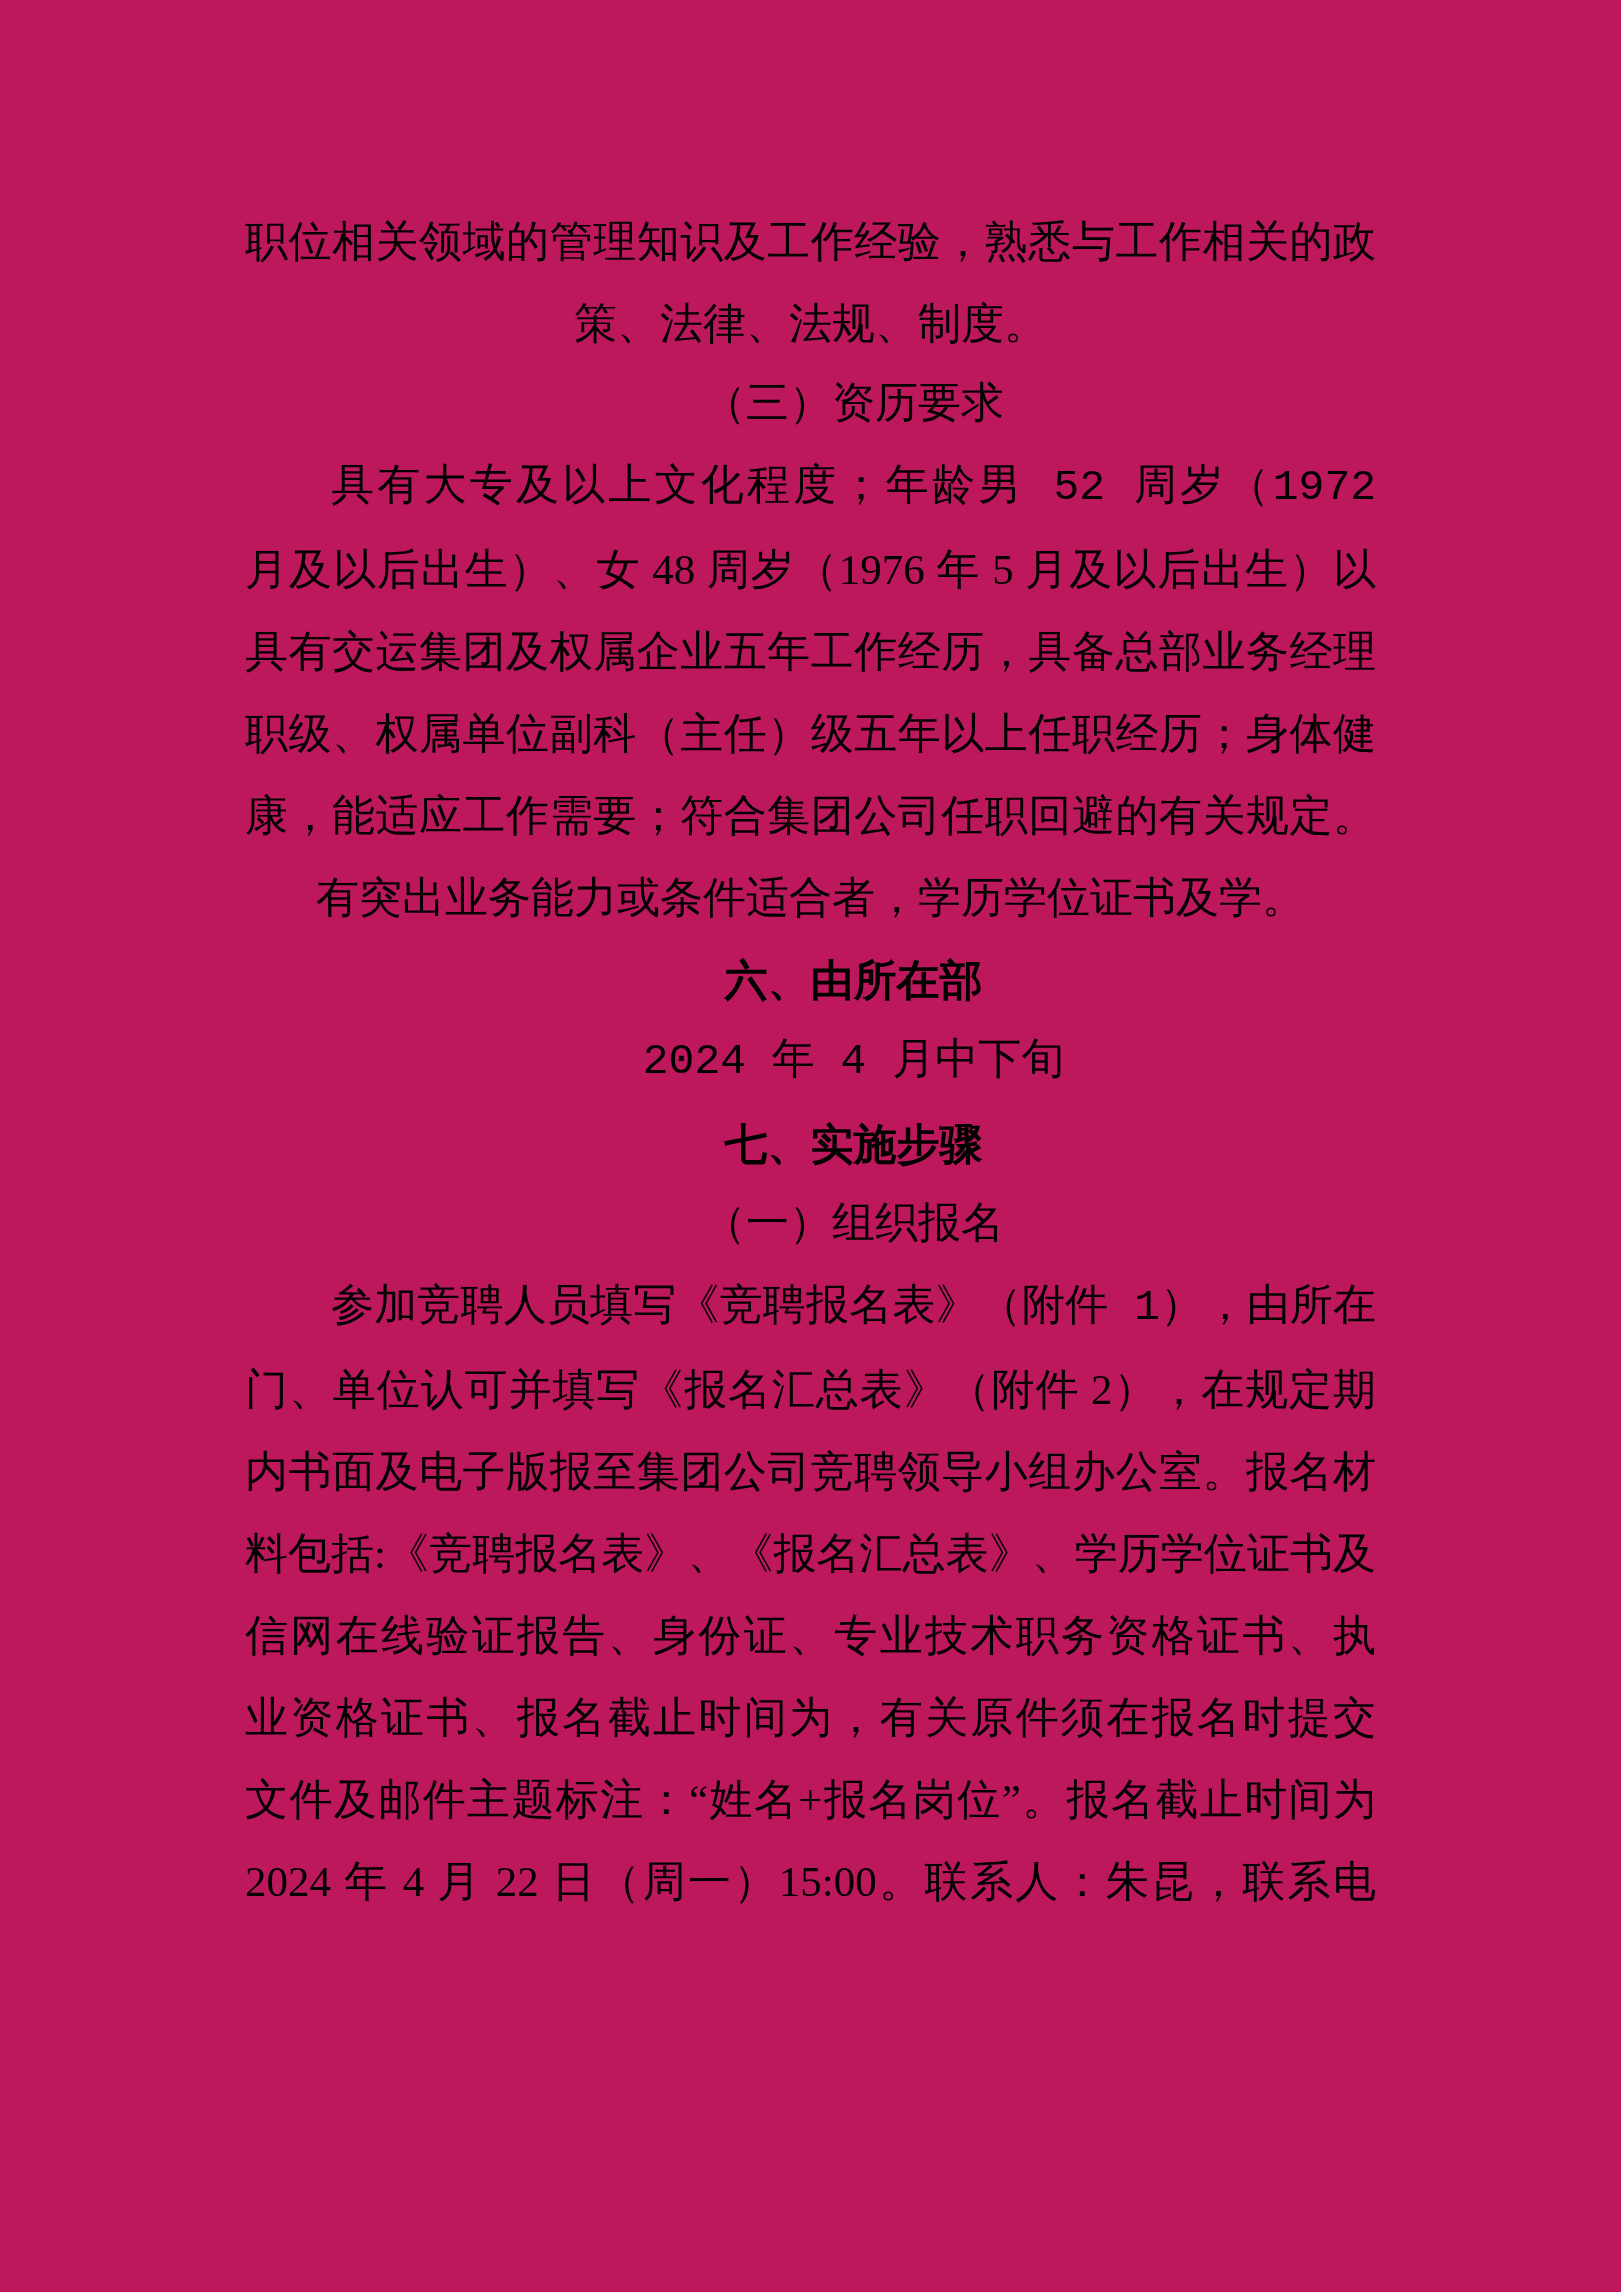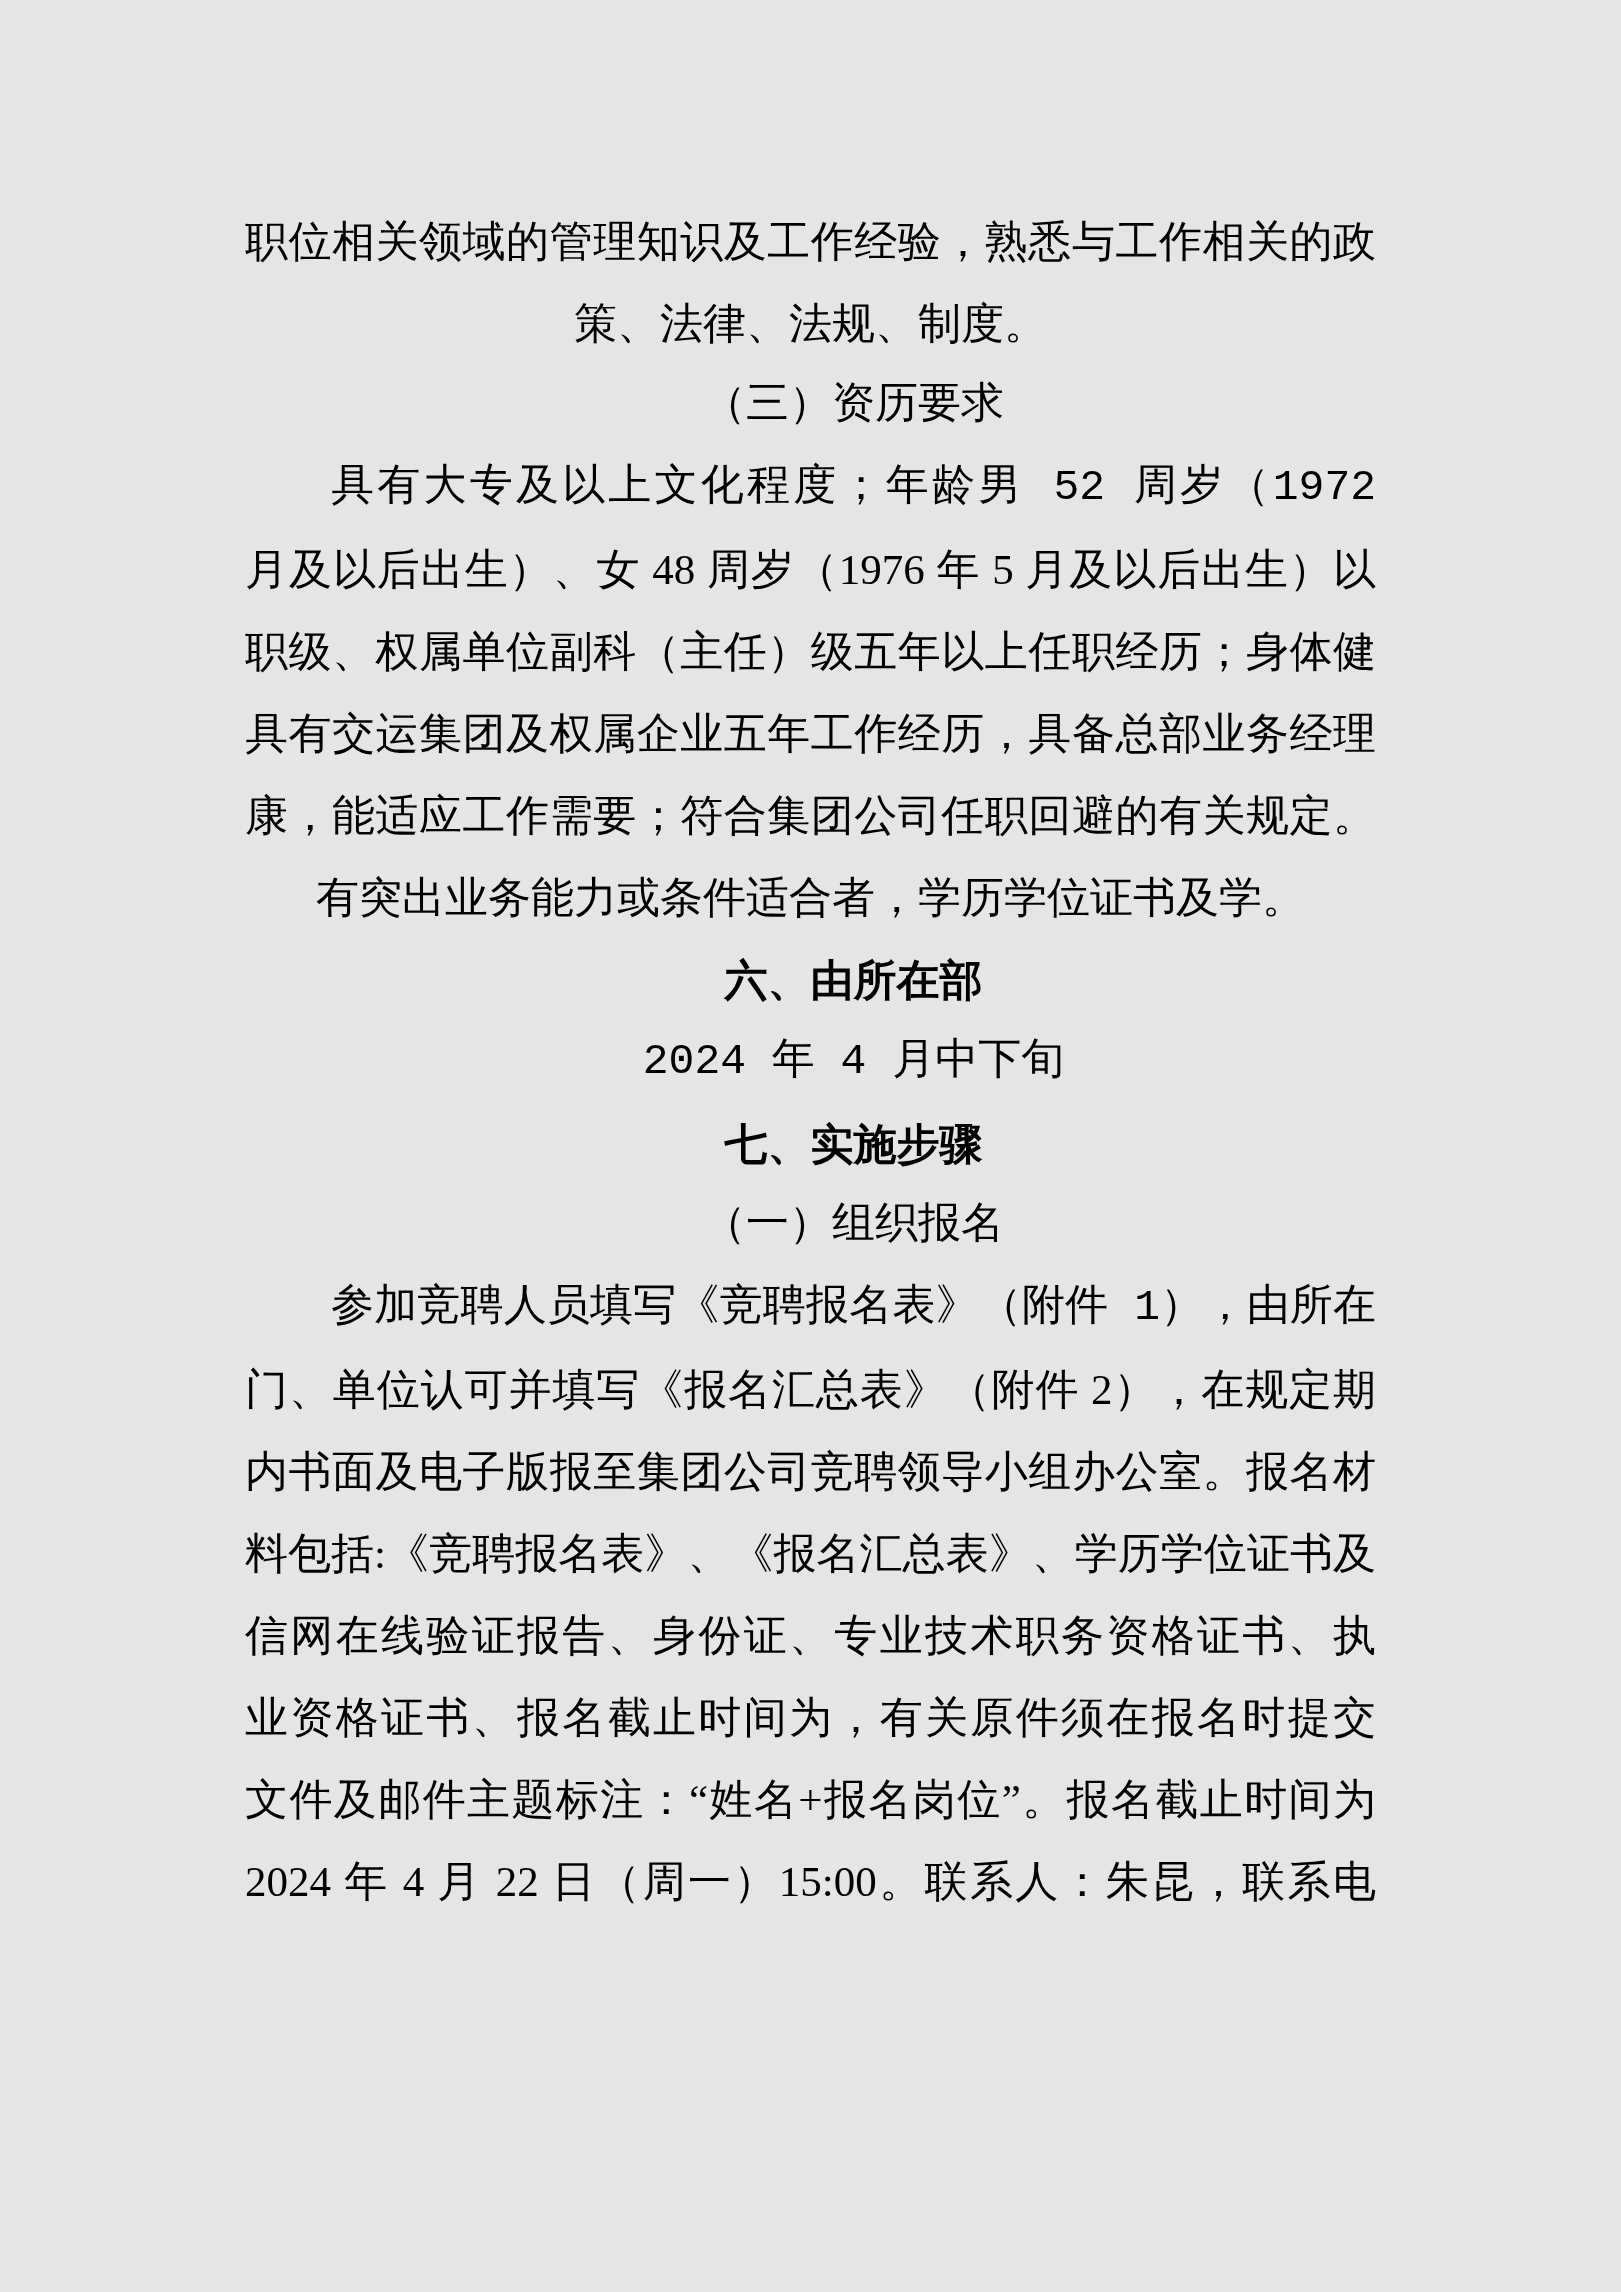--- a/index.html
+++ b/index.html
@@ -5,21 +5,21 @@
   html, body {
     margin: 0;
     padding: 0;
     background: #ffffff;
   }
   .page {
     position: relative;
     box-sizing: border-box;
     width: 1621px;
     height: 2293px;
-    background: #e5e5e5;
+    background: #be185d;
     padding: 201px 245px 0 245px;
     overflow: hidden;
     font-family: "Liberation Serif", "DejaVu Serif", serif;
     font-size: 43px;
     color: #000000;
   }
   .line {
     height: 82px;
     line-height: 82px;
     white-space: nowrap;
@@ -43,22 +43,22 @@
 </style>
 </head>
 <body>
 
 <div class="page">
   <div class="line full">职位相关领域的管理知识及工作经验，熟悉与工作相关的政</div>
   <div class="line">策、法律、法规、制度。</div>
   <div class="line indent">（三）资历要求</div>
   <div class="line indent full">具有大专及以上文化程度；年龄男 52 周岁（1972 年 5</div>
   <div class="line full">月及以后出生）、女 48 周岁（1976 年 5 月及以后出生）以下，</div>
+  <div class="line full">具有交运集团及权属企业五年工作经历，具备总部业务经理</div>
   <div class="line full">职级、权属单位副科（主任）级五年以上任职经历；身体健</div>
-  <div class="line full">具有交运集团及权属企业五年工作经历，具备总部业务经理</div>
   <div class="line full">康，能适应工作需要；符合集团公司任职回避的有关规定。</div>
   <div class="line">有突出业务能力或条件适合者，学历学位证书及学。</div>
   <div class="line indent bold">六、由所在部</div>
   <div class="line indent">2024 年 4 月中下旬</div>
   <div class="line indent bold">七、实施步骤</div>
   <div class="line indent">（一）组织报名</div>
   <div class="line indent full">参加竞聘人员填写《竞聘报名表》（附件 1），由所在部</div>
   <div class="line full">门、单位认可并填写《报名汇总表》（附件 2），在规定期限</div>
   <div class="line full">内书面及电子版报至集团公司竞聘领导小组办公室。报名材</div>
   <div class="line full">料包括:《竞聘报名表》、《报名汇总表》、学历学位证书及学</div>

